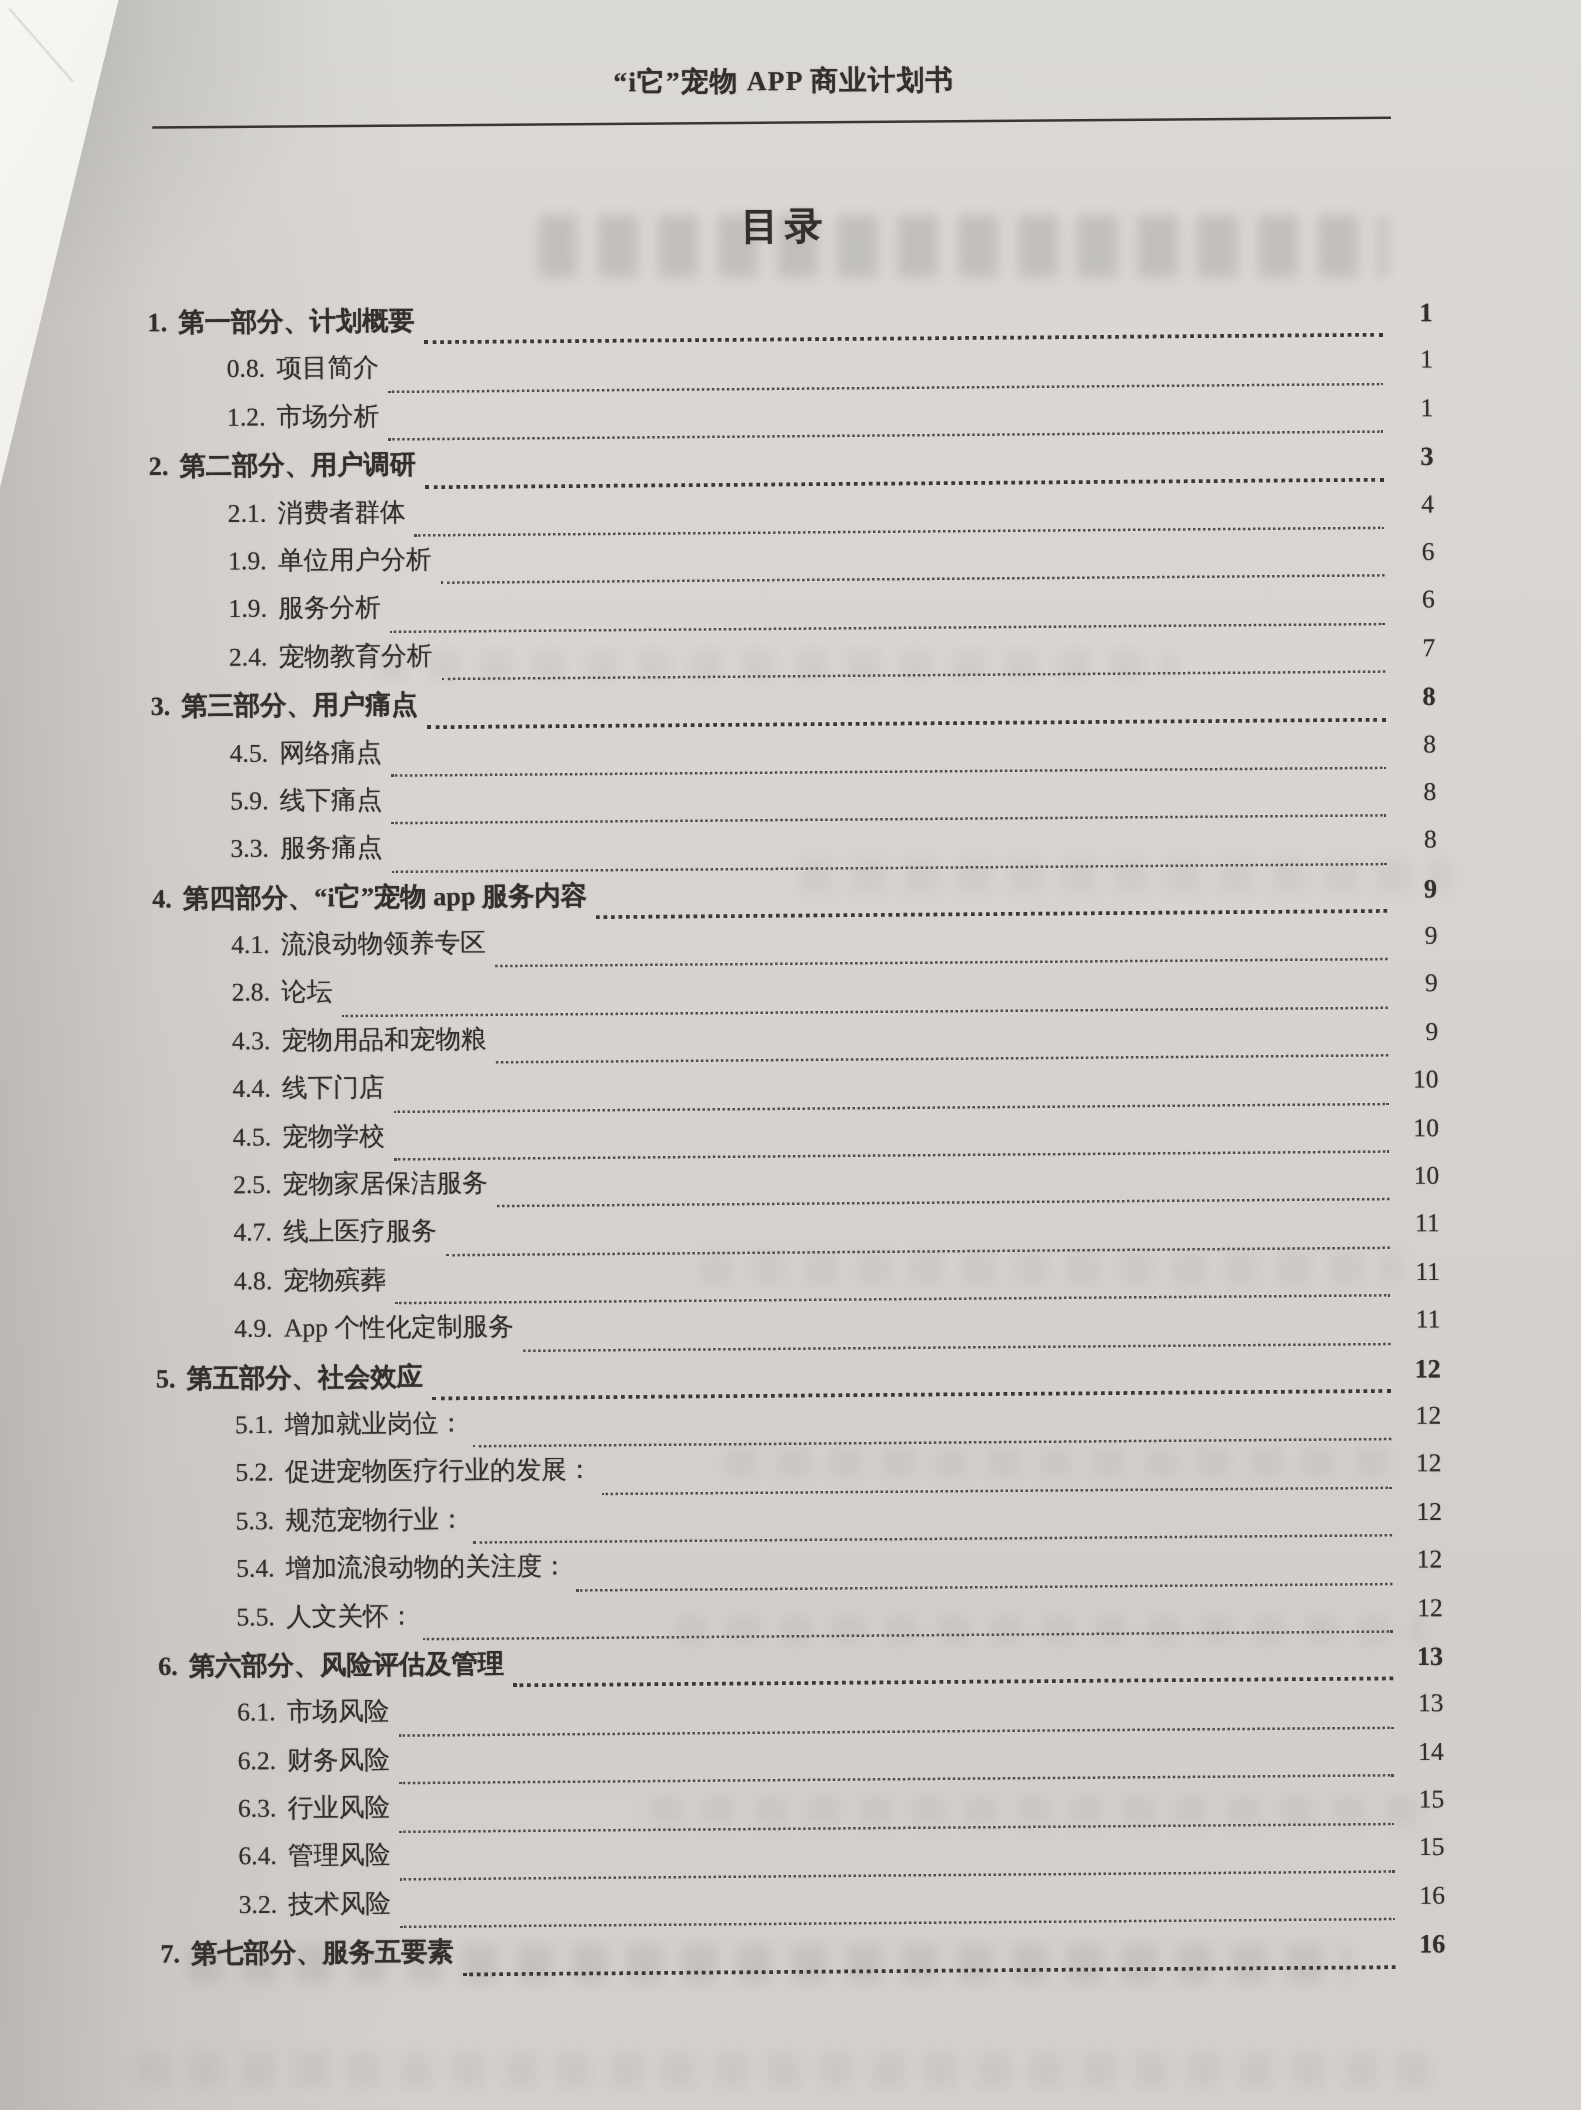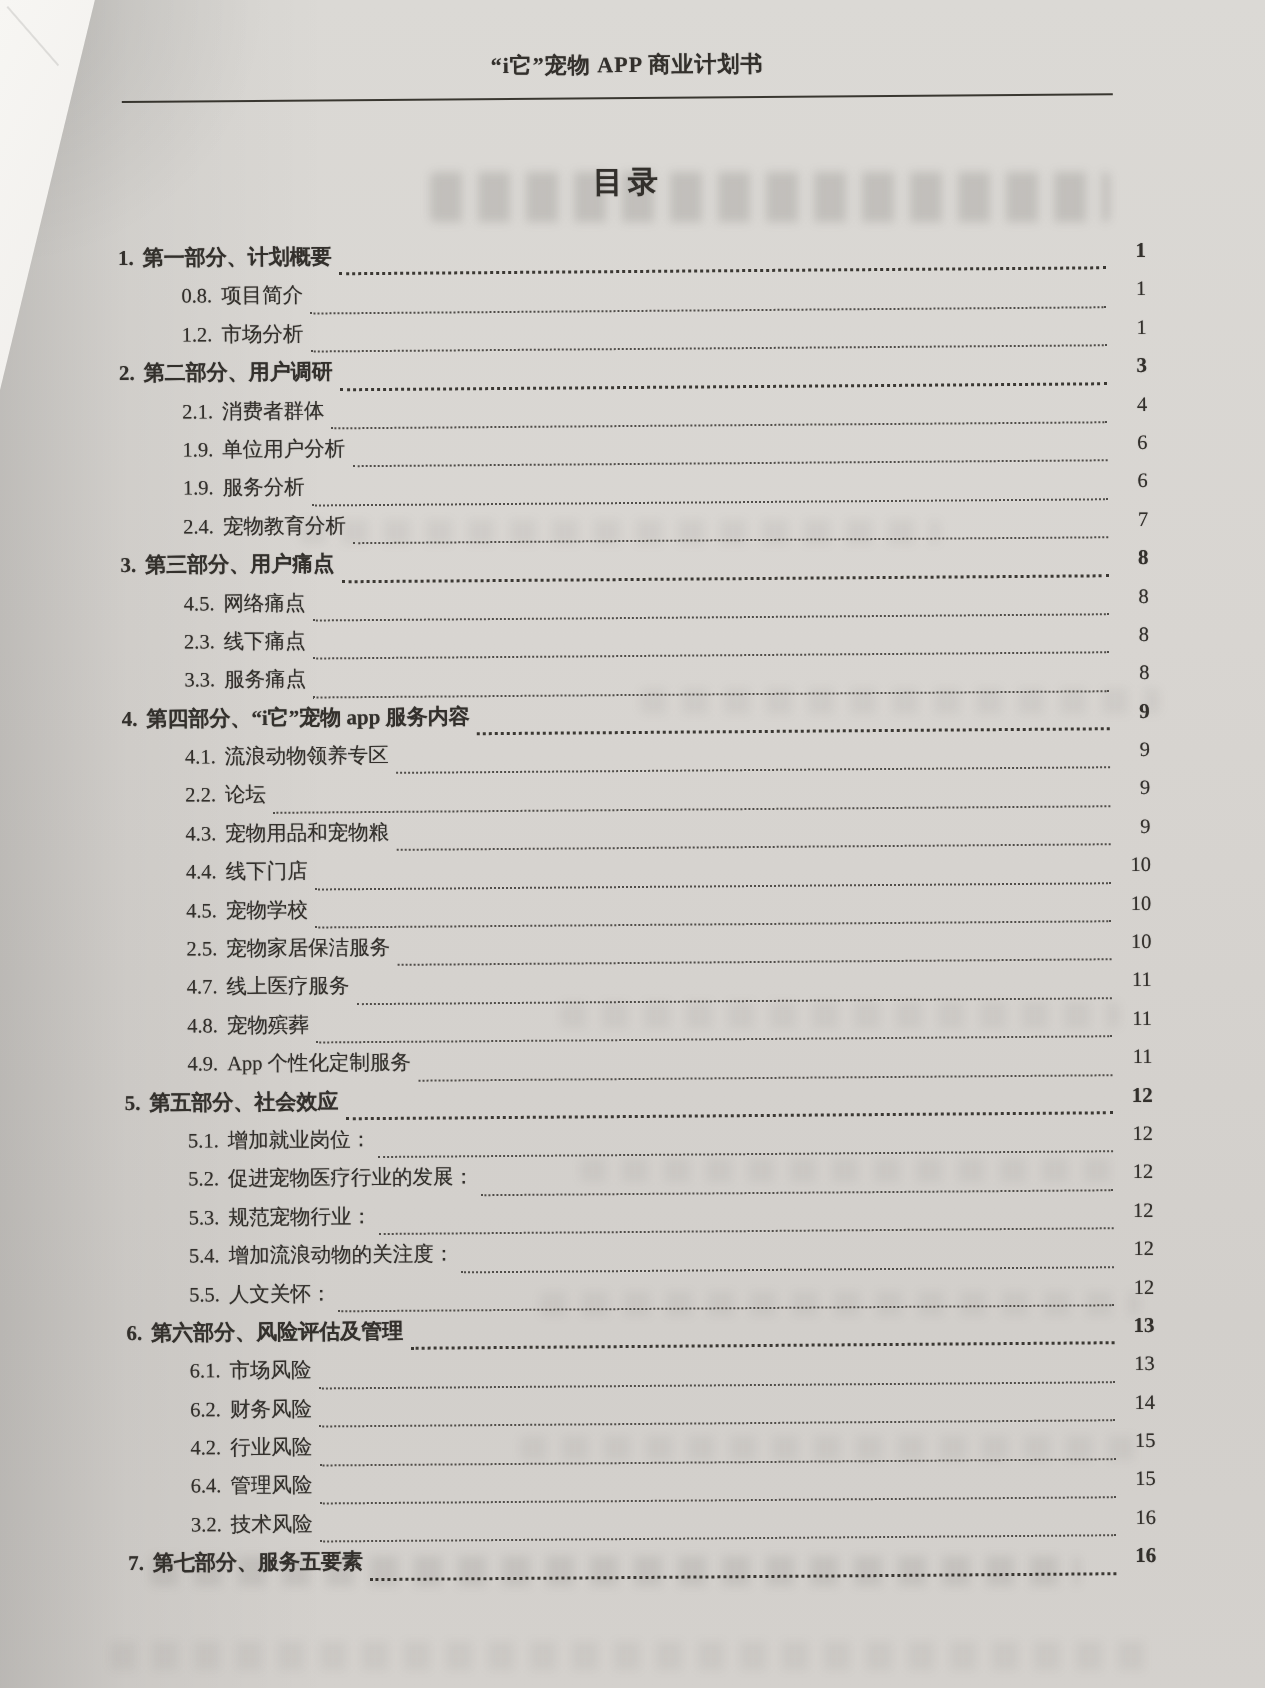--- a/index.html
+++ b/index.html
@@ -164,21 +164,21 @@
     <span class="dots"></span>
     <span class="page-num">8</span>
   </div>
         <div class="row l2">
     <span class="no">4.5.</span>
     <span class="label">网络痛点</span>
     <span class="dots"></span>
     <span class="page-num">8</span>
   </div>
         <div class="row l2">
-    <span class="no">2.3.</span>
+    <span class="no">5.9.</span>
     <span class="label">线下痛点</span>
     <span class="dots"></span>
     <span class="page-num">8</span>
   </div>
         <div class="row l2">
     <span class="no">3.3.</span>
     <span class="label">服务痛点</span>
     <span class="dots"></span>
     <span class="page-num">8</span>
   </div>
@@ -188,21 +188,21 @@
     <span class="dots"></span>
     <span class="page-num">9</span>
   </div>
         <div class="row l2">
     <span class="no">4.1.</span>
     <span class="label">流浪动物领养专区</span>
     <span class="dots"></span>
     <span class="page-num">9</span>
   </div>
         <div class="row l2">
-    <span class="no">2.2.</span>
+    <span class="no">2.8.</span>
     <span class="label">论坛</span>
     <span class="dots"></span>
     <span class="page-num">9</span>
   </div>
         <div class="row l2">
     <span class="no">4.3.</span>
     <span class="label">宠物用品和宠物粮</span>
     <span class="dots"></span>
     <span class="page-num">9</span>
   </div>
@@ -290,21 +290,21 @@
     <span class="dots"></span>
     <span class="page-num">13</span>
   </div>
         <div class="row l2">
     <span class="no">6.2.</span>
     <span class="label">财务风险</span>
     <span class="dots"></span>
     <span class="page-num">14</span>
   </div>
         <div class="row l2">
-    <span class="no">4.2.</span>
+    <span class="no">6.3.</span>
     <span class="label">行业风险</span>
     <span class="dots"></span>
     <span class="page-num">15</span>
   </div>
         <div class="row l2">
     <span class="no">6.4.</span>
     <span class="label">管理风险</span>
     <span class="dots"></span>
     <span class="page-num">15</span>
   </div>

